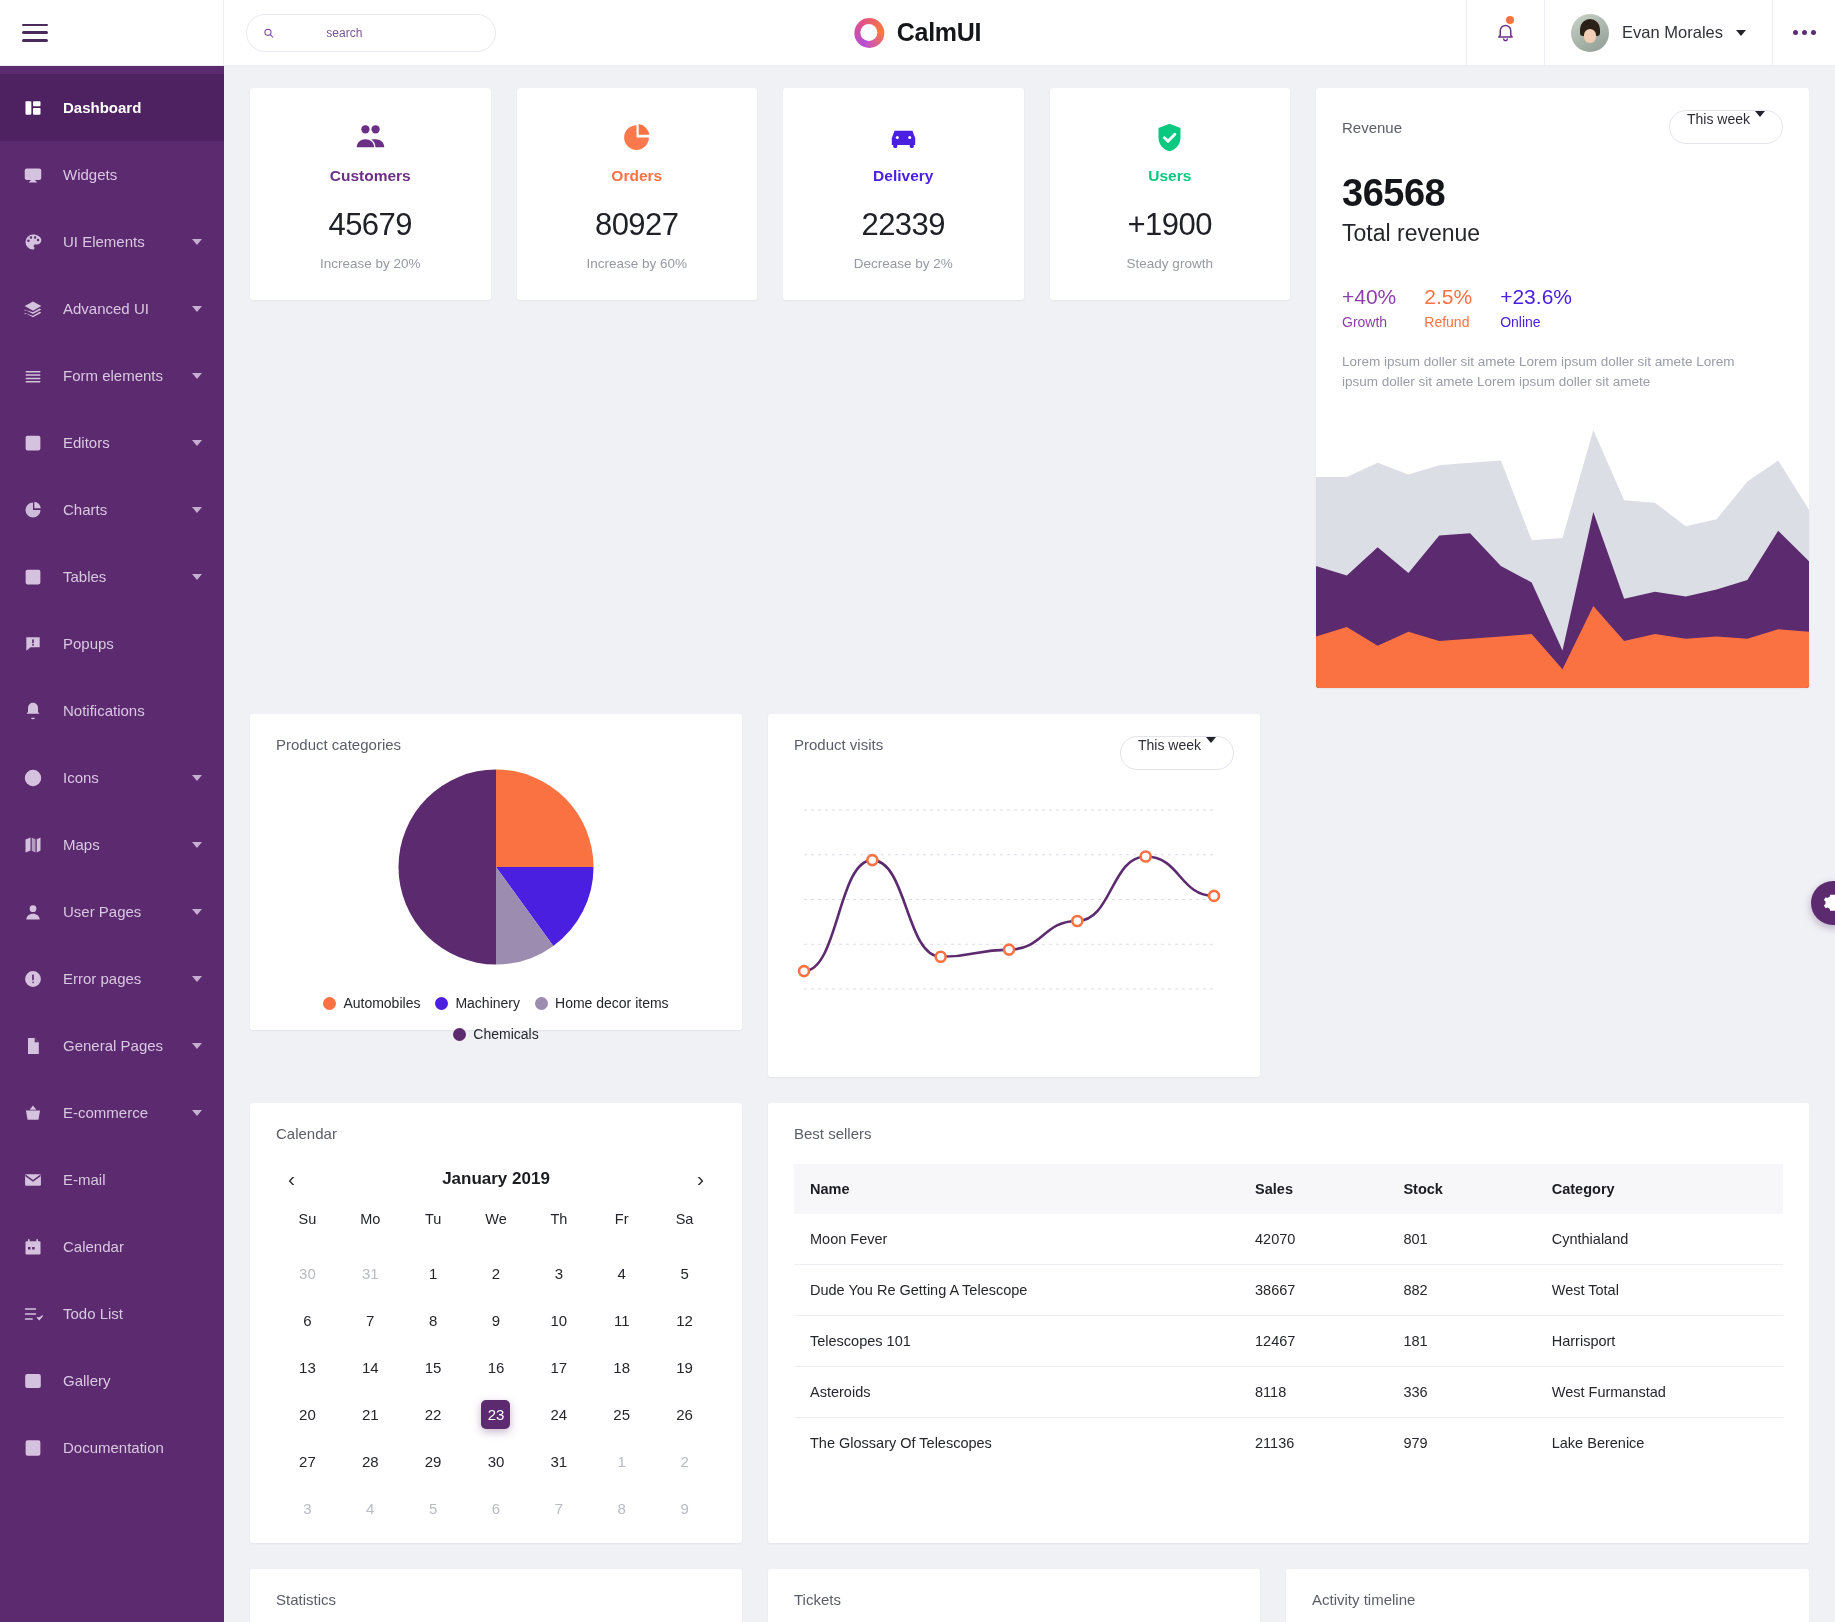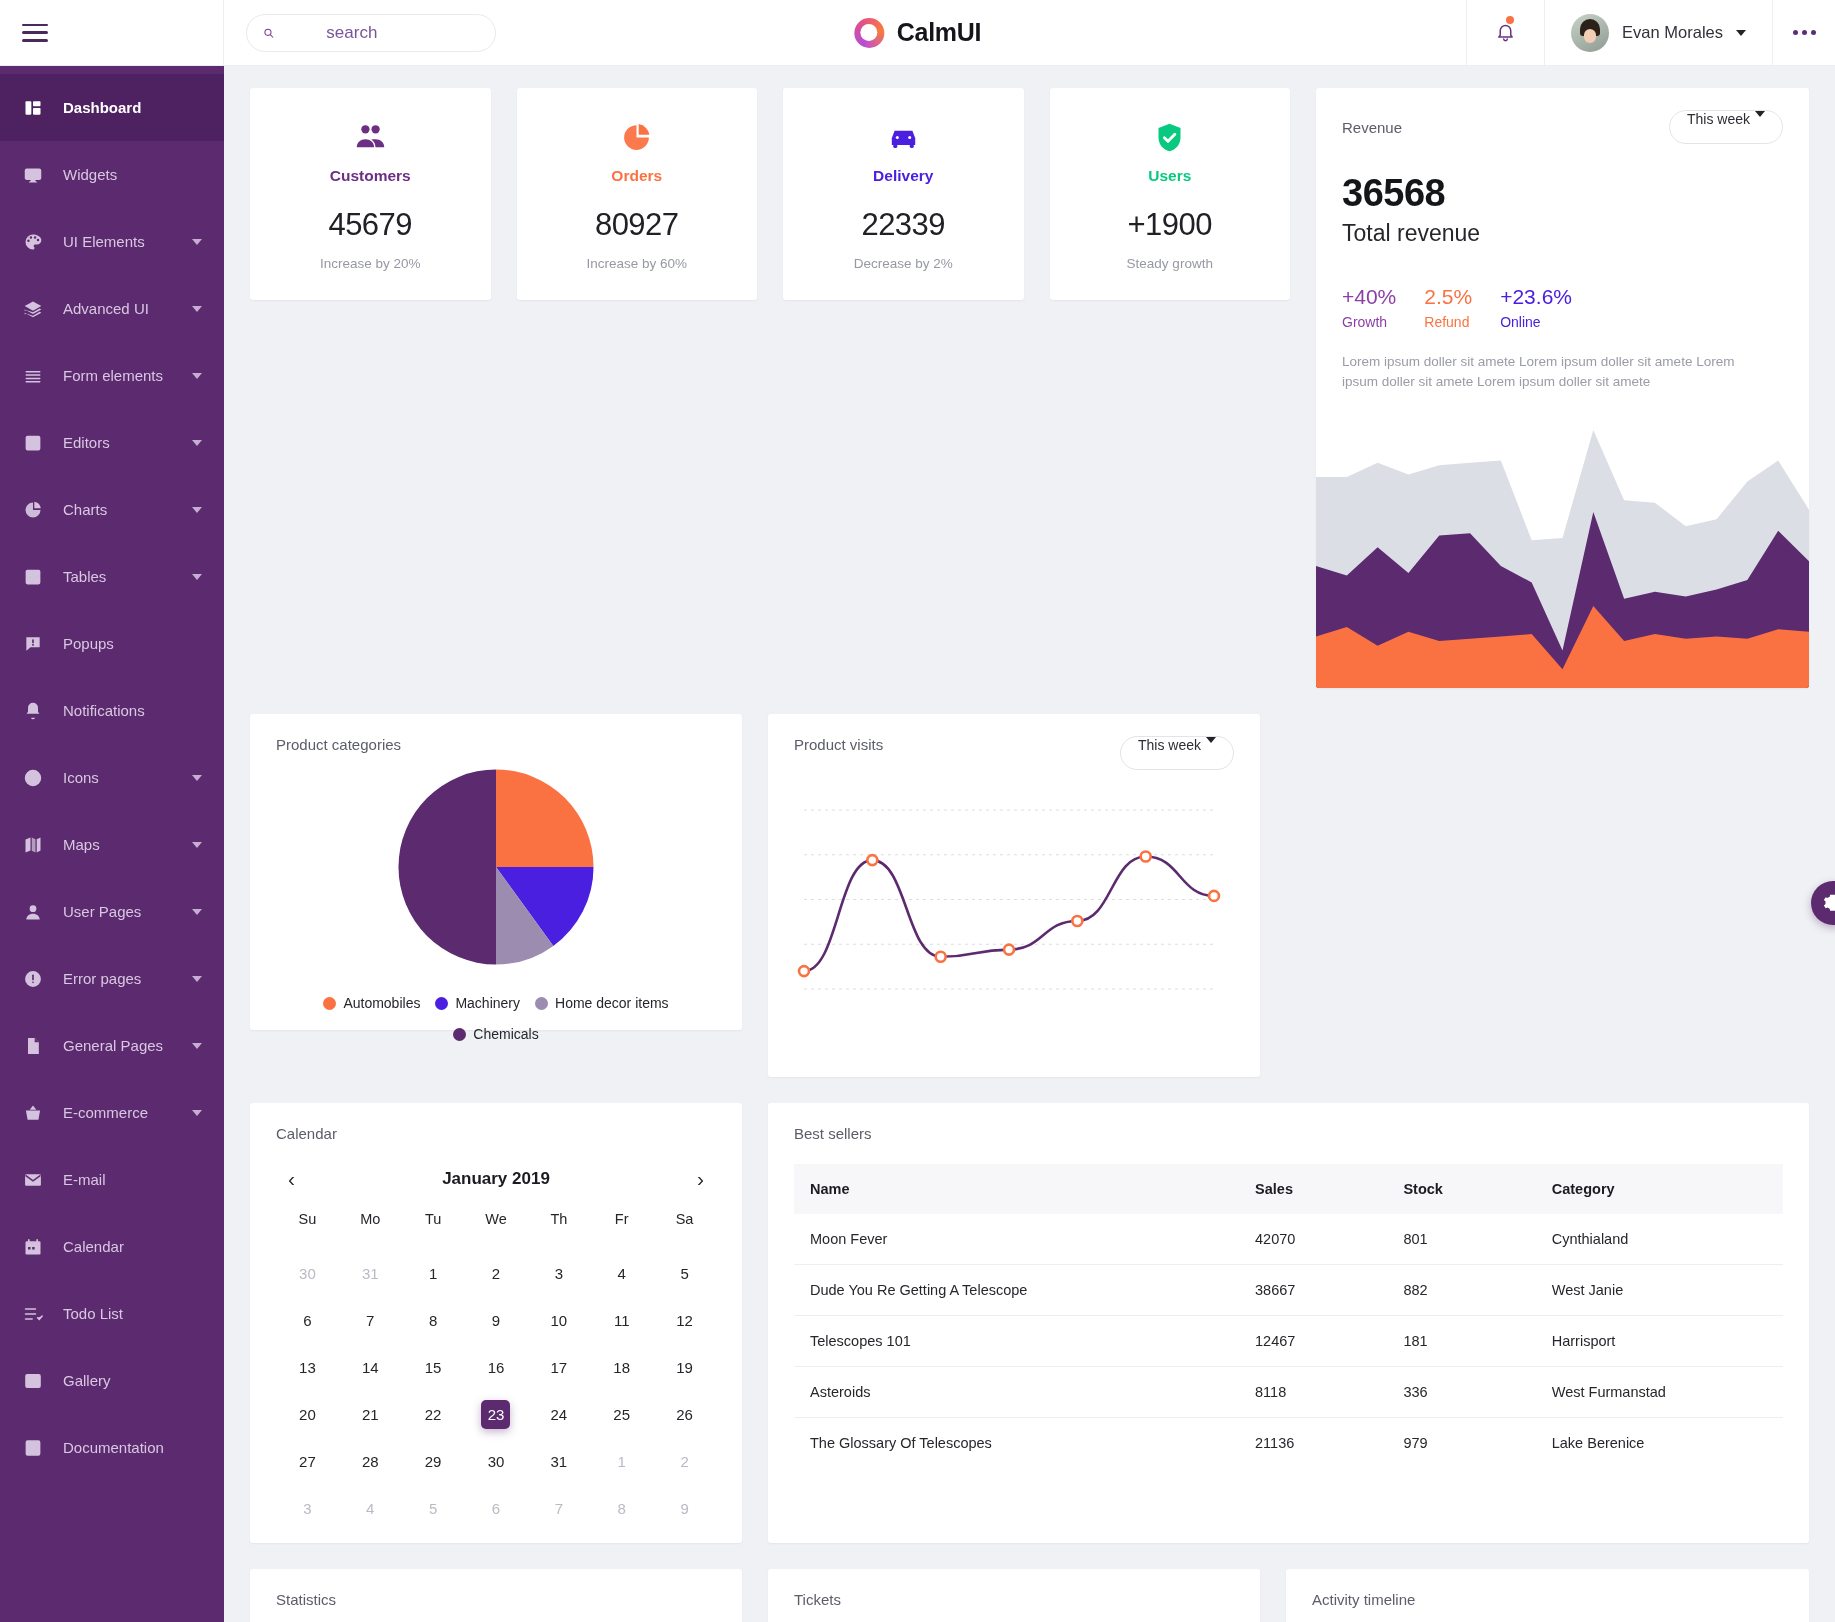--- a/index.html
+++ b/index.html
@@ -18,21 +18,21 @@
     height: 100%; border-right: 1px solid #eceef3; }
   .burger { width: 26px; height: 18px; display: flex; flex-direction: column;
     justify-content: space-between; cursor: pointer; }
   .burger span { display: block; height: 2.6px; background: #4a2a5a; border-radius: 2px; }
   .search-box {
     margin-left: 22px; width: 250px; height: 38px; border: 1px solid #e9e9ef;
     border-radius: 20px; display: flex; align-items: center; padding: 0 16px; gap: 10px;
     background: #fff;
   }
   .search-box input {
-    border: 0; outline: 0; font-size: 17px; color: #14532d; width: 100%;
+    border: 0; outline: 0; font-size: 12px; color: #14532d; width: 100%;
     font-family: "Liberation Sans", sans-serif; background: transparent; margin-left: 42px;
   }
   .search-box input::placeholder { color: #7a5596; }
   .brand { position: absolute; left: 50%; transform: translateX(-50%);
     display: flex; align-items: center; gap: 13px; }
   .brand-logo { width: 30px; height: 30px; border-radius: 50%;
     background: conic-gradient(from 200deg, #b14fd8, #e0508b, #fa7a3c, #c04fd0);
     display: flex; align-items: center; justify-content: center; }
   .brand-logo i { width: 17px; height: 17px; border-radius: 50%; background: #fff; display:block; }
   .brand-name { font-size: 25px; font-weight: bold; color: #15161a; letter-spacing: -0.3px; }
@@ -724,21 +724,21 @@
               <tr>
                 <td>Moon Fever</td>
                 <td>42070</td>
                 <td>801</td>
                 <td>Cynthialand</td>
               </tr>
               <tr>
                 <td>Dude You Re Getting A Telescope</td>
                 <td>38667</td>
                 <td>882</td>
-                <td>West Janie</td>
+                <td>West Total</td>
               </tr>
               <tr>
                 <td>Telescopes 101</td>
                 <td>12467</td>
                 <td>181</td>
                 <td>Harrisport</td>
               </tr>
               <tr>
                 <td>Asteroids</td>
                 <td>8118</td>

